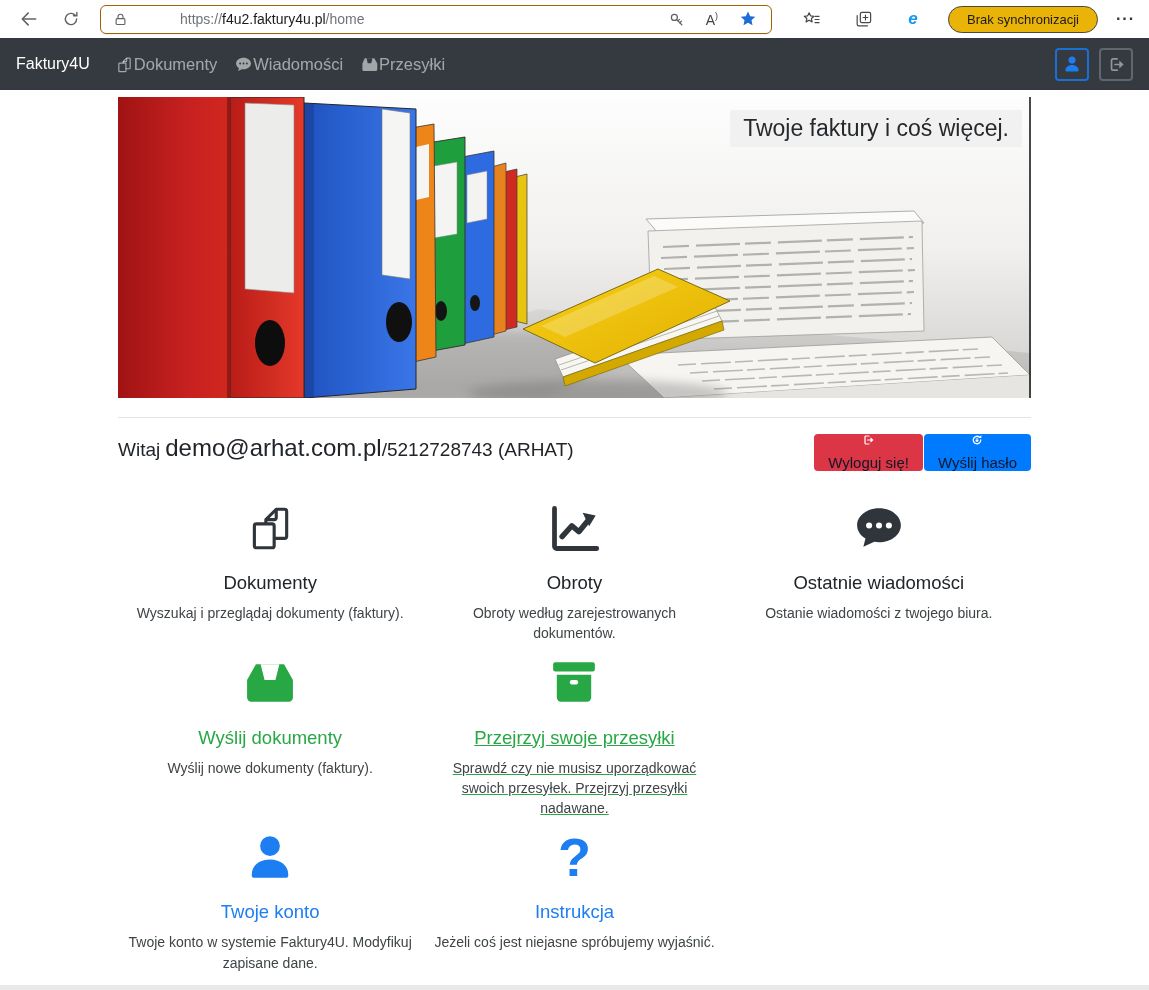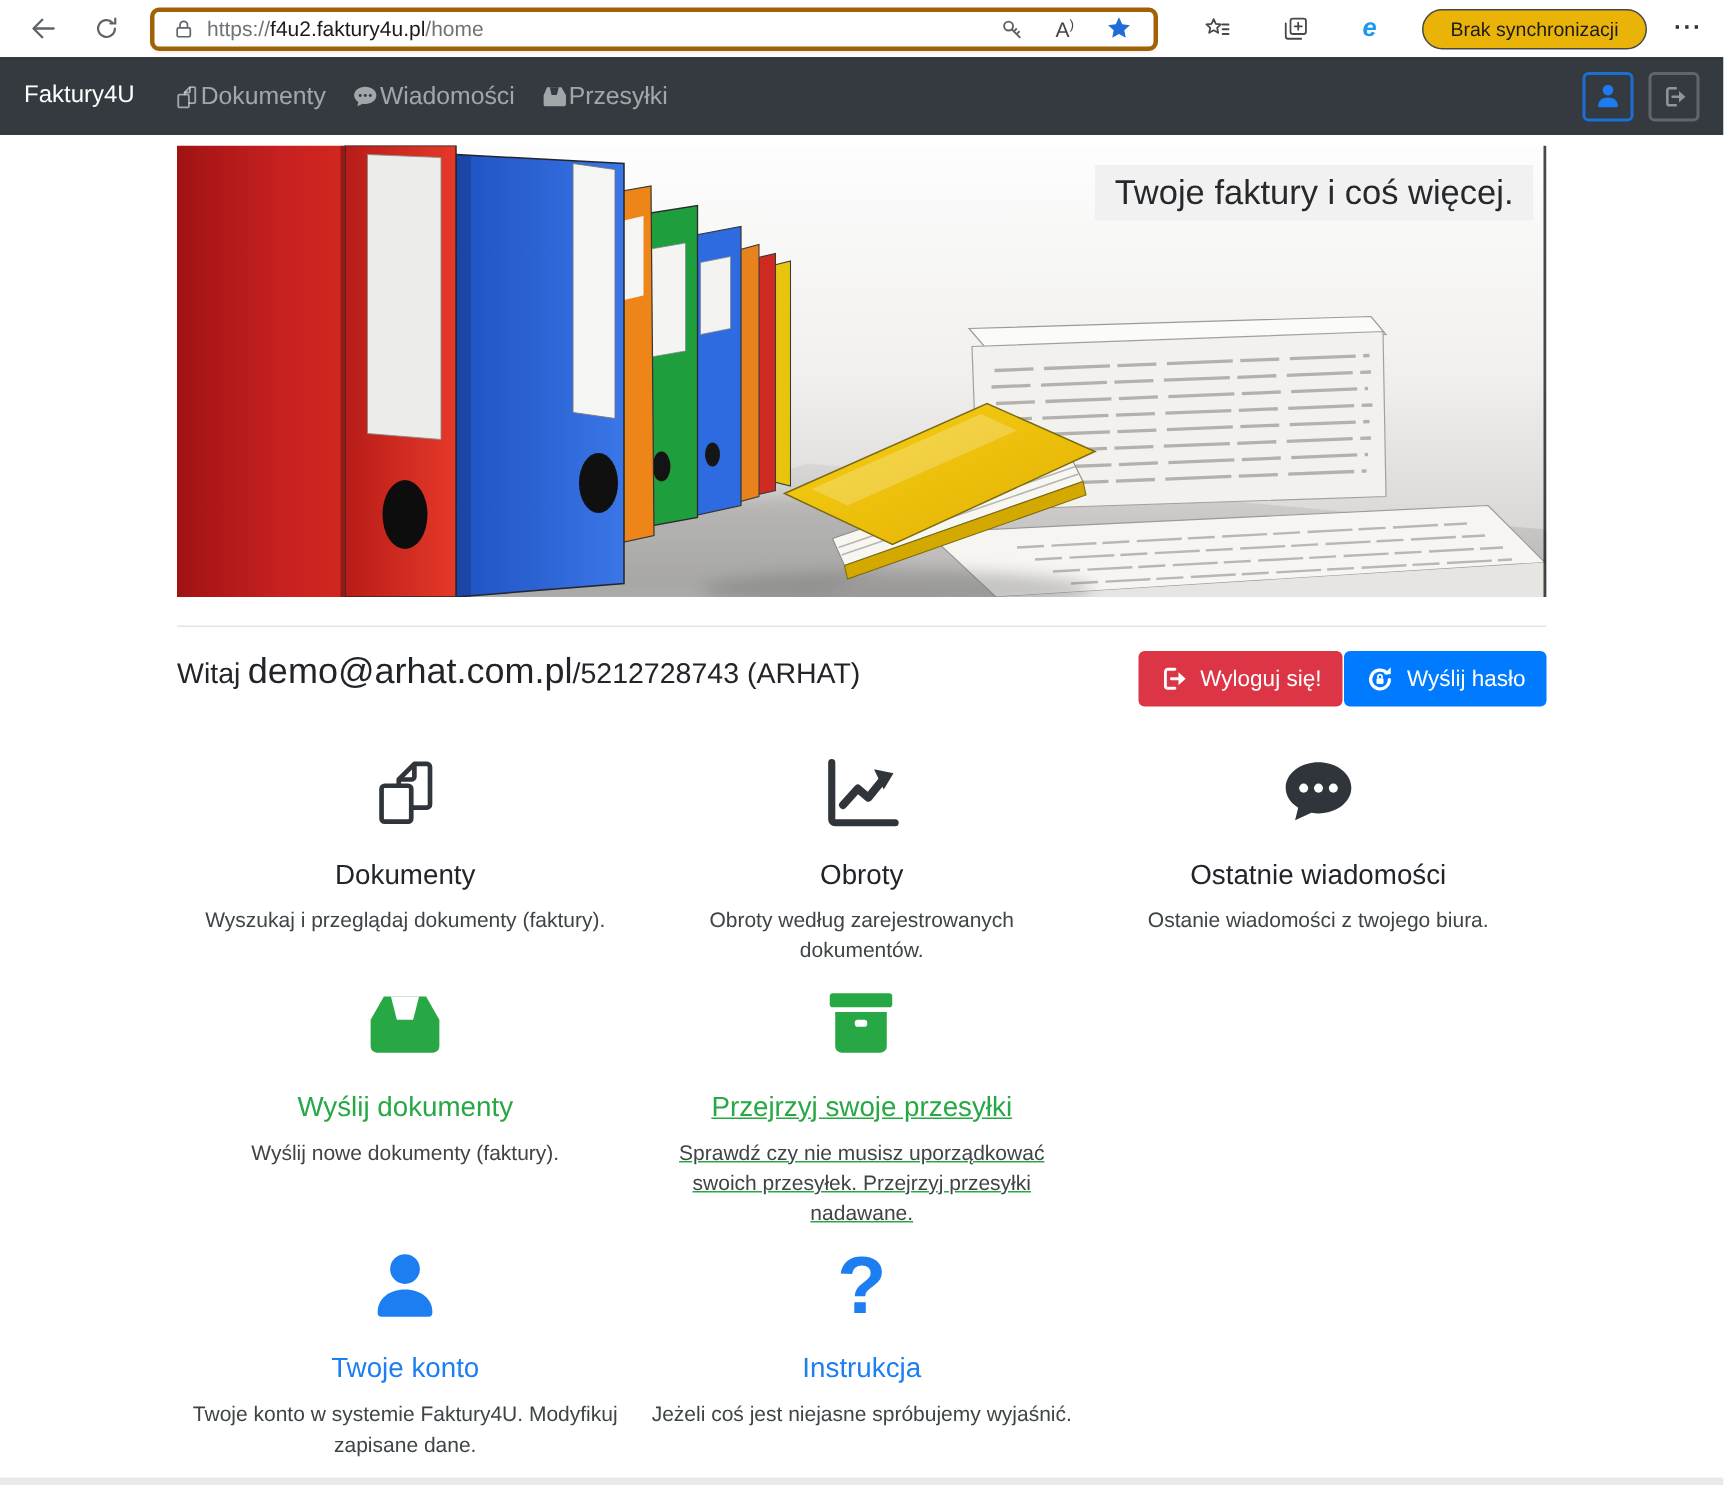--- a/index.html
+++ b/index.html
@@ -19,26 +19,27 @@
   }
   .chrome-btn {
     display:flex; align-items:center; justify-content:center;
     width:30px; height:30px; border-radius:4px; color:#5f6368;
     flex:0 0 auto; cursor:pointer;
   }
   .addr-bar {
     margin-left:14px;
     width:700px; height:29px;
     background:#ffffff;
-    border:3px solid #a16207;
+    border:1px solid #a16207;
     border-radius:6px;
     box-shadow:0 1px 2px rgba(0,0,0,0.06);
     display:flex; align-items:center;
     padding:0 10px 0 12px;
     font-size:14px;
+    gap:44px;
   }
   .addr-url { margin-left:8px; white-space:nowrap; }
   .addr-url .scheme, .addr-url .path { color:#6f7378; }
   .addr-url .host { color:#1b1b1b; }
   .addr-spacer { flex:1; }
   .addr-icons { display:flex; align-items:center; gap:21px; margin-right:4px; }
   .ra { font-size:14px; color:#444; letter-spacing:0; }
   .ra sup { font-size:9px; }
   .toolbar-icons { display:flex; align-items:center; }
   .hub { margin-left:24px; }
@@ -86,22 +87,23 @@
   }
   hr.divider { border:none; border-top:1px solid #e4e4e4; margin:19px 0 0; }
 
   .welcome { display:flex; justify-content:space-between; margin-top:16px; }
   .welcome-text { font-size:19px; color:#212529; }
   .welcome-text .email { font-size:24px; margin-left:5px; }
   .btn-group { display:flex; }
   .btn {
     height:37px; display:inline-flex; align-items:center; gap:8px;
     padding:0 14px; border:none; border-radius:4px;
-    color:#ffffff; font-size:15px; cursor:pointer;
+    color:#0f172a; font-size:15px; cursor:pointer;
     font-family:"Liberation Sans", sans-serif;
+    flex-direction:column;
   }
   .btn-danger { background:#dc3545; }
   .btn-primary { background:#007bff; margin-left:1px; }
 
   .features {
     display:grid; grid-template-columns:repeat(3,1fr);
     margin-top:32px; row-gap:14px;
   }
   .card { text-align:center; padding:0 8px; cursor:pointer; }
   .card .icon { height:54px; display:flex; align-items:flex-start; justify-content:center; }

